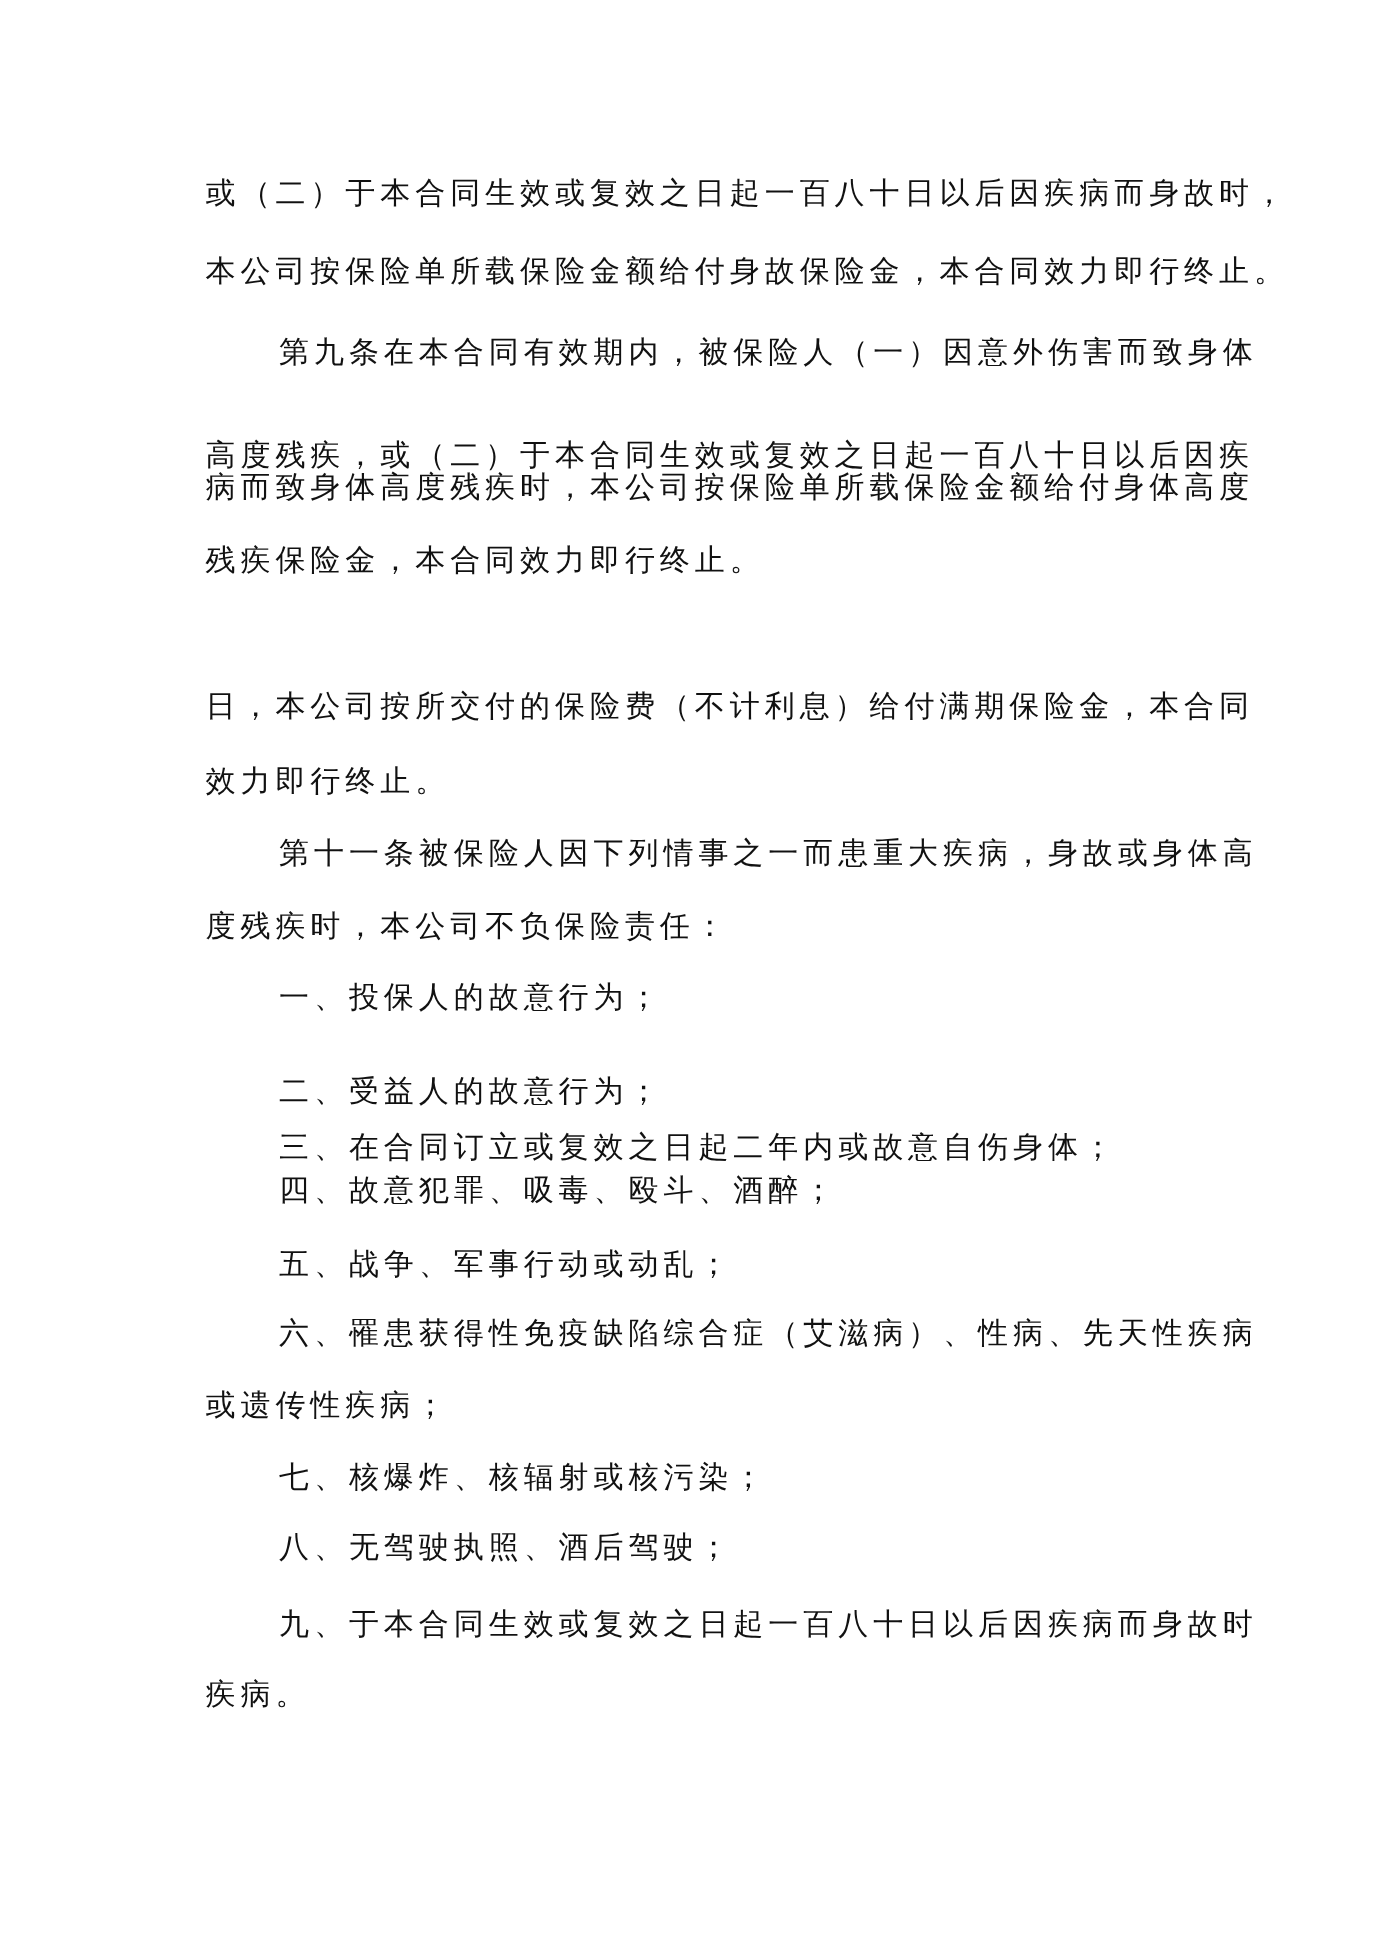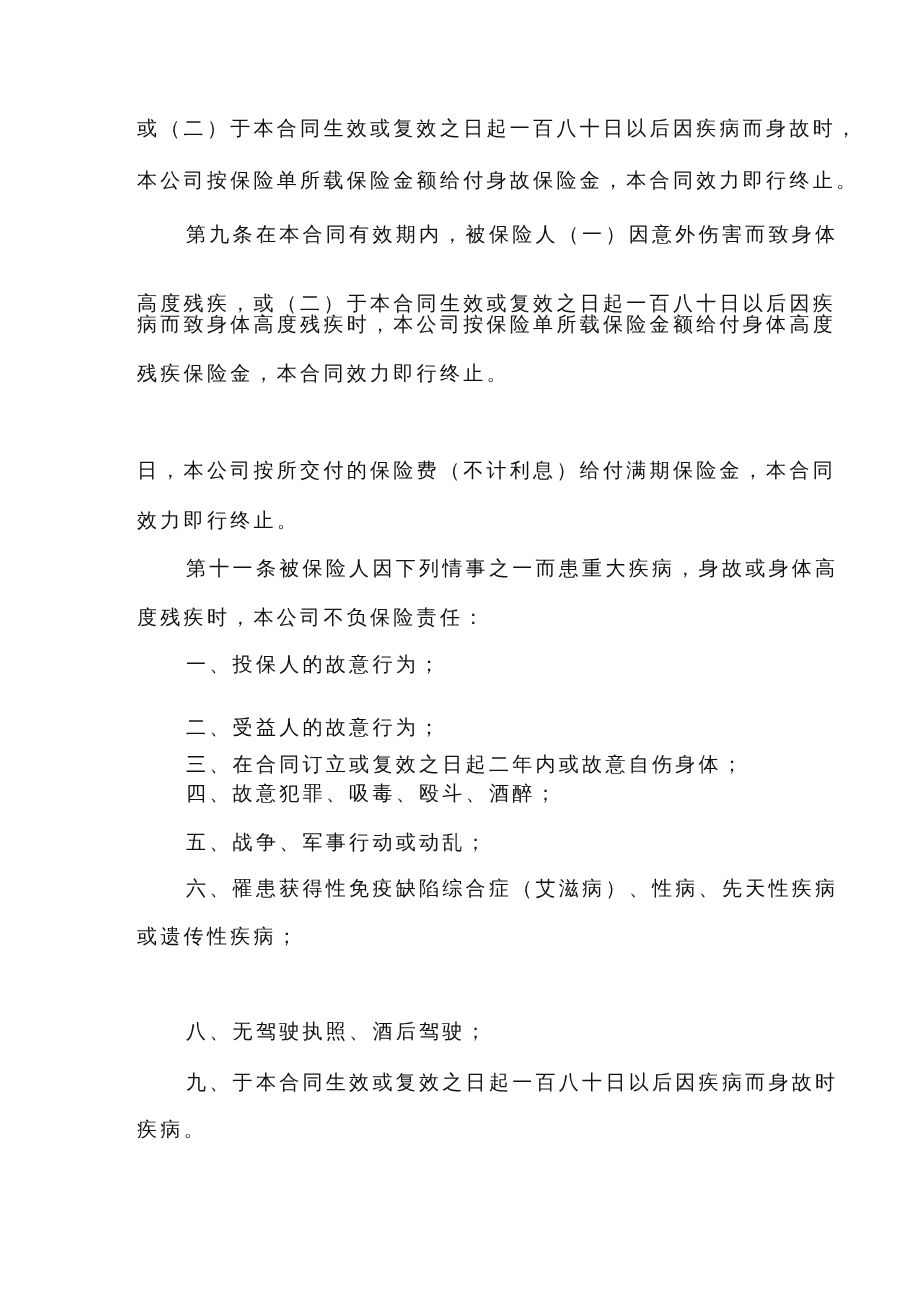--- a/index.html
+++ b/index.html
@@ -24,16 +24,17 @@
   <div class="line" style="top: 508px;">效力即行终止。</div>
   <div class="line indent" style="top: 556px;">第十一条被保险人因下列情事之一而患重大疾病，身故或身体高</div>
   <div class="line" style="top: 605px;">度残疾时，本公司不负保险责任：</div>
   <div class="line indent" style="top: 652px;">一、投保人的故意行为；</div>
   <div class="line indent" style="top: 700px; margin-top: 15px;">二、受益人的故意行为；</div>
   <div class="line indent" style="top: 752px;">三、在合同订立或复效之日起二年内或故意自伤身体；</div>
   <div class="line indent" style="top: 781px;">四、故意犯罪、吸毒、殴斗、酒醉；</div>
   <div class="line indent" style="top: 830px;">五、战争、军事行动或动乱；</div>
   <div class="line indent" style="top: 876px;">六、罹患获得性免疫缺陷综合症（艾滋病）、性病、先天性疾病</div>
   <div class="line" style="top: 924px;">或遗传性疾病；</div>
+  <div class="line indent" style="top: 972px;">七、核爆炸、核辐射或核污染；</div>
   <div class="line indent" style="top: 1019px;">八、无驾驶执照、酒后驾驶；</div>
   <div class="line indent" style="top: 1070px;">九、于本合同生效或复效之日起一百八十日以后因疾病而身故时</div>
   <div class="line" style="top: 1117px;">疾病。</div>
 </div>
 
 </body></html>

